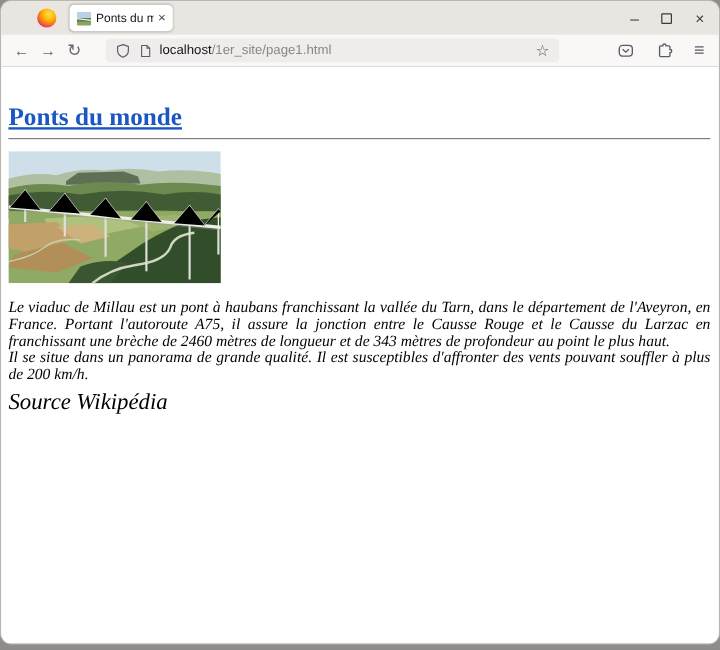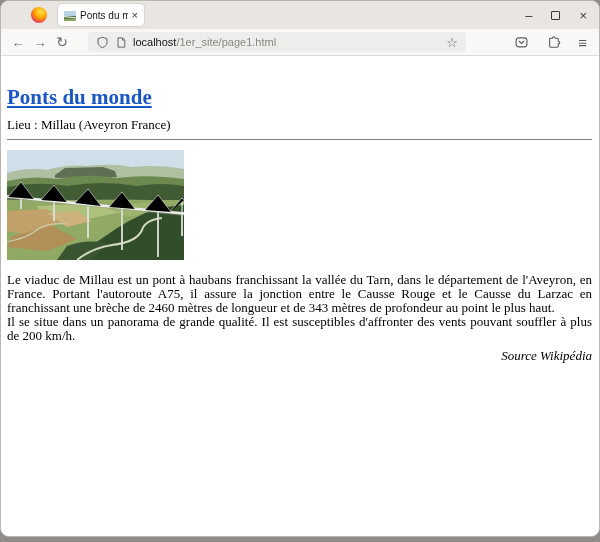--- a/index.html
+++ b/index.html
@@ -74,22 +74,23 @@
     color:#1b57c2; text-decoration:underline;
     margin:29px 0 0 0; cursor:pointer;
   }
   .h2 { font-size:16px; font-weight:bold; margin:13px 0 0 0; line-height:1.12; }
   .meta { font-size:13px; margin:9px 0 0 0; line-height:1.15; }
   .rule { border:none; border-top:1px solid #7f7f7f; margin:6px 0 0 0; }
   .photo { display:block; margin-top:10px; }
   .desc {
     font-size:13px; line-height:1.08; text-align:justify;
     margin:13px 0 0 0;
-  }
-  .source { font-size:13px; font-style:italic; margin:6px 0 15px 0; line-height:1.15;text-align:right; }
+    font-style:italic;
+  }
+  .source { font-size:19px; font-style:italic; margin:6px 0 15px 0; line-height:1.15; }
 </style>
 </head>
 <body>
 
 <div class="window">
 
   <div class="tabbar">
     <div class="fx-logo"></div>
     <div class="tab">
       <span class="favicon">
@@ -134,21 +135,20 @@
       </svg>
       <svg width="15" height="15" viewBox="0 0 16 16">
         <path class="oicon" d="M5.6 3.4 h1.2 v-0.2 a1.4 1.4 0 0 1 2.8 0 v0.2 h2.6 a0.9 0.9 0 0 1 0.9 0.9 v2.4 h0.2 a1.4 1.4 0 0 1 0 2.8 h-0.2 v2.6 a0.9 0.9 0 0 1 -0.9 0.9 h-7.4 a0.9 0.9 0 0 1 -0.9 -0.9 v-7.8 a0.9 0.9 0 0 1 0.9 -0.9 z"></path>
       </svg>
       <span class="menu-icon">≡</span>
     </div>
   </div>
 
   <div class="content">
     <a class="site-title">Ponts du monde</a>
-    <p class="meta">Lieu : Millau (Aveyron France)</p>
     <hr class="rule">
 
     
     <svg class="photo" width="177" height="110" viewBox="0 0 177 110" preserveAspectRatio="none">
       <rect width="177" height="32" fill="#cfdfe9"></rect>
       <path d="M0 23 Q20 17 40 20 Q60 14 80 16 Q105 13 125 17 Q150 14 177 19 L177 36 L0 36 Z" fill="#aebfa2"></path>
       <path d="M48 25 L58 18 L96 17 L108 21 L110 27 L48 28 Z" fill="#5f6f55"></path>
       <path d="M0 31 Q25 25 50 29 Q80 23 110 28 Q140 24 177 29 L177 56 L0 56 Z" fill="#6c8a50"></path>
       <path d="M0 37 Q30 31 60 36 Q95 30 130 36 Q155 32 177 36 L177 52 Q120 47 60 51 Q25 53 0 49 Z" fill="#415c34"></path>
       <rect y="50" width="177" height="60" fill="#90a964"></rect>

